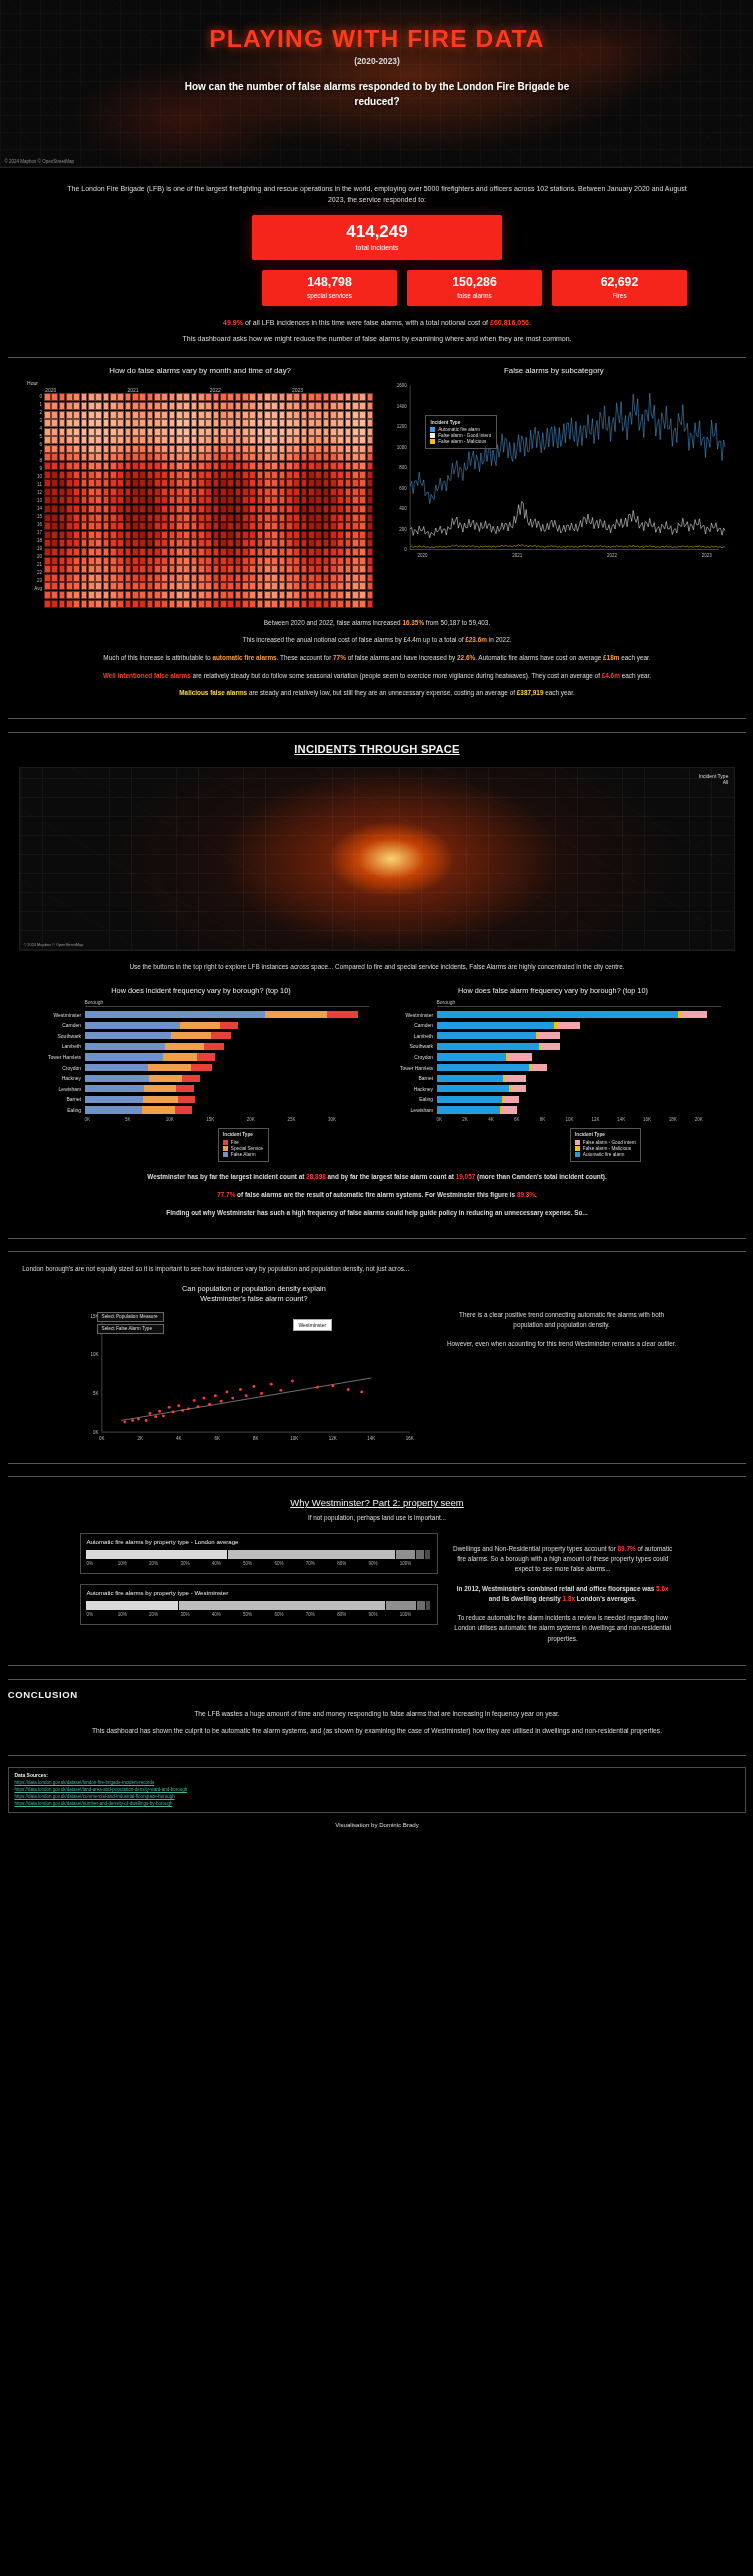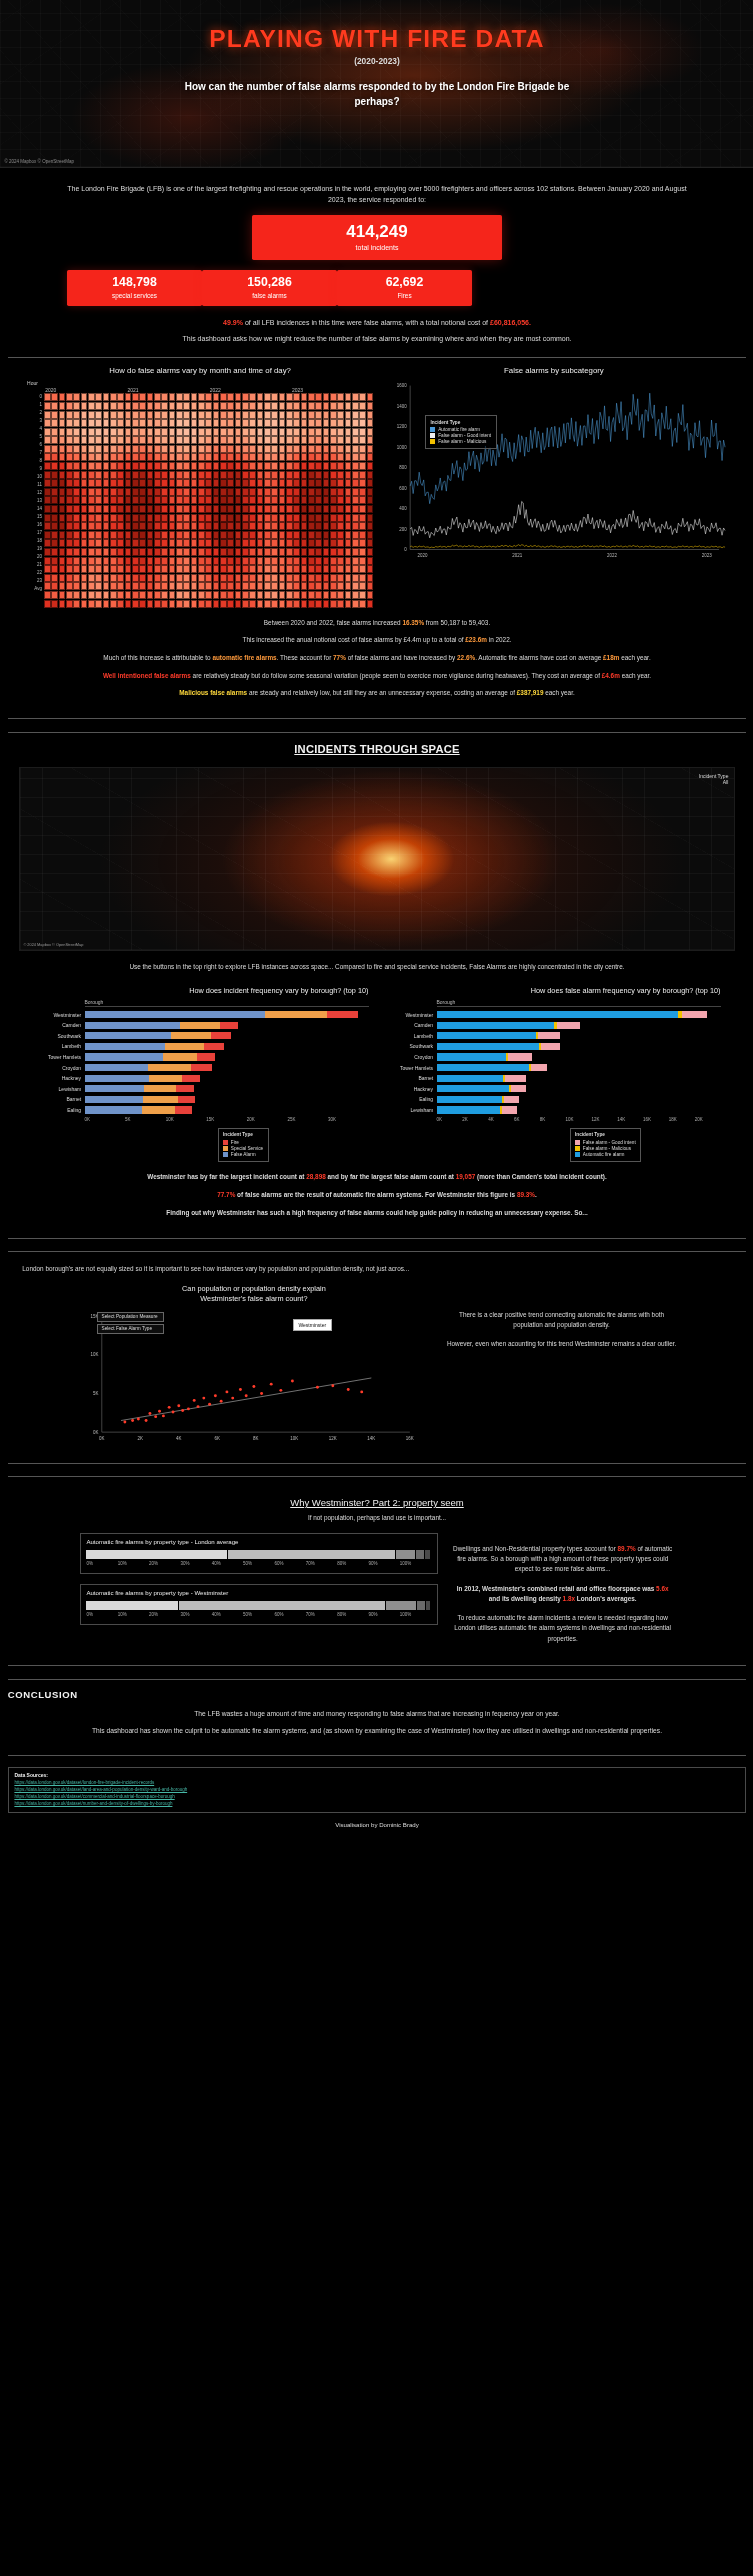--- a/index.html
+++ b/index.html
@@ -64,21 +64,21 @@
   .kpi-main {
     width:250px; margin: 4.5px auto 10px;
     background:#f5251b; color:#fff;
     border-radius:1.7px; padding:7.8px 0 9px;
     text-align:center;
     box-shadow: 0 0 12.3px rgba(245,37,27,0.35);
   }
   .kpi-main .num { font-size:17px; font-weight:bold; line-height:1; }
   .kpi-main .lbl { font-size:7px; margin-top:4.5px; }
 
-  .kpi-row { display:flex; justify-content:flex-start; margin-bottom:12.3px; }
+  .kpi-row { display:flex; justify-content:flex-end; gap:10px; margin-bottom:12.3px; }
   .kpi {
     width:135px; background:#f5251b; color:#fff;
     border-radius:1.7px; padding:6.1px 0 7.3px; text-align:center;
     box-shadow: 0 0 9px rgba(245,37,27,0.28);
   }
   .kpi .num { font-size:12.3px; font-weight:bold; line-height:1; }
   .kpi .lbl { font-size:6.4px; margin-top:3.4px; }
 
   .stat-line { font-size:7px; color:#ddd; margin: 3.4px 0 7.8px; }
   .hl-red { color:#ff3b2a; font-weight:bold; }
@@ -151,21 +151,21 @@
   }
   .map-legend {
     position:absolute; right:5.6px; top:4.5px;
     font-size:5px; color:#ddd; text-align:right;
   }
   .map-attrib { position:absolute; left:3.4px; bottom:2.8px; font-size:3.9px; color:#999; }
 
   
   .bar-section { display:flex; justify-content:center; gap:17px; padding: 5.6px 14.5px 0; }
   .bar-panel { width:335px; }
-  .bar-panel h4 { text-align:right; font-size:7.3px; margin:0 0 4.5px; color:#eee; font-weight:normal; }
+  .bar-panel h4 { text-align:center; font-size:7.3px; margin:0 0 4.5px; color:#eee; font-weight:normal; }
   .bar-head { font-size:5px; color:#bbb; border-bottom:0.6px solid #444; padding-bottom:1.1px; margin-bottom:2.2px; }
   .bar-row { display:flex; align-items:center; height:10.6px; }
   .bar-row .nm { width:51px; font-size:5px; color:#ddd; text-align:right; padding-right:3.4px; }
   .bar-row .track { flex:1; height:7.3px; display:flex; }
   .seg { height:100%; }
   .bar-axis { display:flex; margin-left:51px; margin-top:2.2px; }
   .bar-axis span { flex:1; font-size:4.5px; color:#aaa; text-align:left; }
 
   
   .scatter-wrap { display:flex; justify-content:center; gap:11.2px; padding: 3.4px 22.3px 0; }
@@ -203,21 +203,21 @@
 </head>
 <body>
 
 <div class="page">
 
   <div class="hero">
     <div class="mapnoise"></div>
     <div class="inner">
       <h1>PLAYING WITH FIRE DATA</h1>
       <div class="years">(2020-2023)</div>
-      <h2>How can the number of false alarms responded to by the London Fire Brigade be perhaps?</h2>
+      <h2>How can the number of false alarms responded to by the London Fire Brigade be reduced?</h2>
     </div>
     <div class="attrib">© 2024 Mapbox © OpenStreetMap</div>
   </div>
 
   <div class="intro">
     <p>The London Fire Brigade (LFB) is one of the largest firefighting and rescue operations in the world, employing over 5000 firefighters and officers across 102 stations. Between January 2020 and August 2023, the service responded to:</p>
 
     <div class="kpi-main">
       <div class="num">414,249</div>
       <div class="lbl">total incidents</div>

